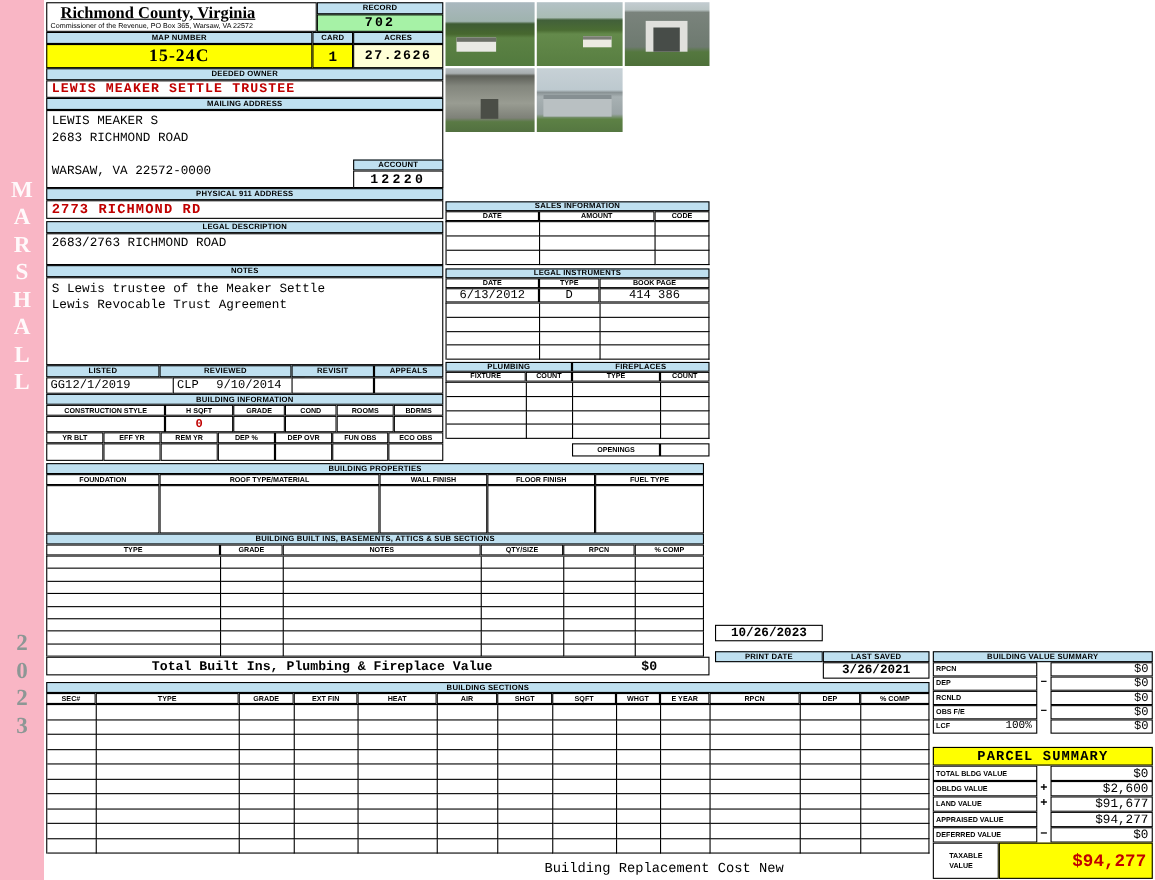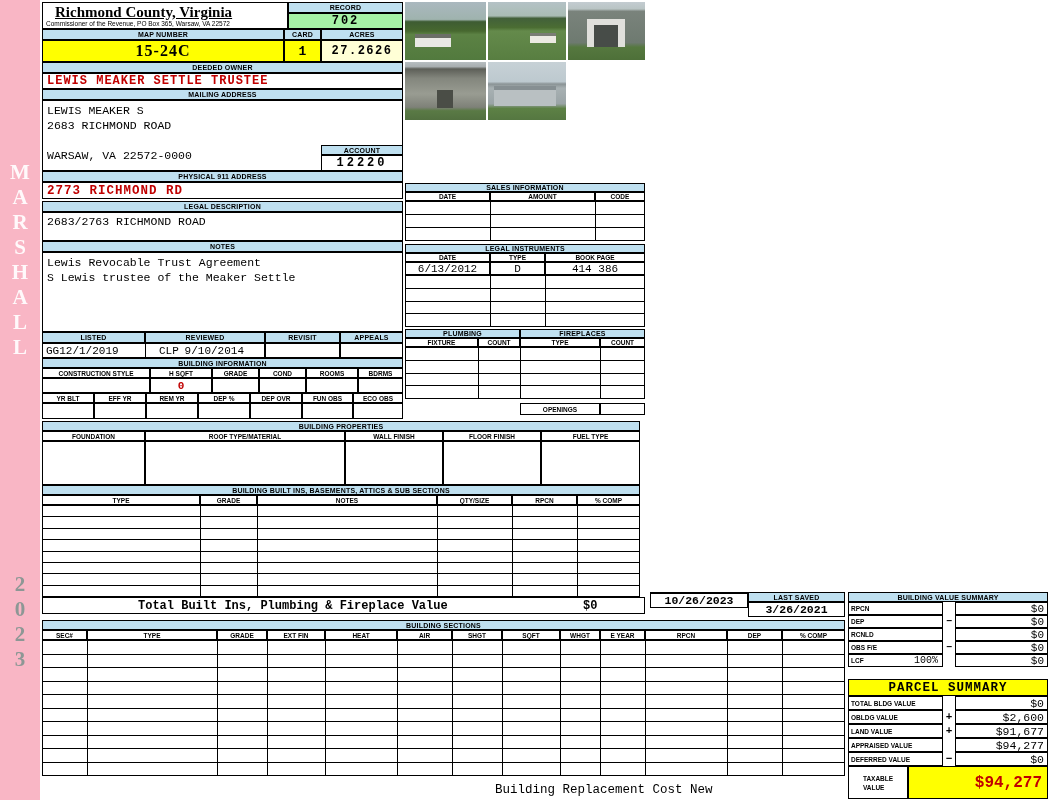--- a/index.html
+++ b/index.html
@@ -55,33 +55,33 @@
 <div class="c mono b flexc" style="left:321px;top:155px;width:82px;height:16px;font-size:12px;letter-spacing:3px">12220</div>
 
 <div class="h" style="left:42px;top:171px;width:361px;height:11px">PHYSICAL 911 ADDRESS</div>
 <div class="c mono b red" style="left:42px;top:182px;width:361px;height:17px;font-size:12.5px;line-height:16px;padding-left:4px;letter-spacing:1px">2773 RICHMOND RD</div>
 
 <div class="h" style="left:42px;top:201px;width:361px;height:11px">LEGAL DESCRIPTION</div>
 <div class="c mono" style="left:42px;top:212px;width:361px;height:29px;font-size:11.5px;line-height:14px;padding:2px 0 0 4px">2683/2763 RICHMOND ROAD</div>
 
 <div class="h" style="left:42px;top:241px;width:361px;height:11px">NOTES</div>
 <div class="c" style="left:42px;top:252px;width:361px;height:80px;padding:2px 0 0 4px">
+  <div class="mono ln">S Lewis trustee of the Meaker Settle</div>
   <div class="mono ln">Lewis Revocable Trust Agreement</div>
-  <div class="mono ln">S Lewis trustee of the Meaker Settle</div>
 </div>
 
 <div class="h" style="left:42px;top:332px;width:103px;height:11px">LISTED</div>
 <div class="h" style="left:145px;top:332px;width:120px;height:11px">REVIEWED</div>
 <div class="h" style="left:265px;top:332px;width:75px;height:11px">REVISIT</div>
 <div class="h" style="left:340px;top:332px;width:63px;height:11px">APPEALS</div>
 <div class="c mono" style="left:42px;top:343px;width:122px;height:15px;display:flex;align-items:center;justify-content:flex-start;padding:0 6px 0 3px;font-size:11px">
   <span>GG</span>
   <span>12/1/2019</span>
 </div>
-<div class="c mono" style="left:145px;top:343px;width:120px;height:15px;display:flex;align-items:center;justify-content:space-between;padding:0 20px 0 13px;font-size:11px">
+<div class="c mono" style="left:157px;top:343px;width:120px;height:15px;display:flex;align-items:center;justify-content:space-between;padding:0 20px 0 3px;font-size:11px">
   <span>CLP</span>
   <span>9/10/2014</span>
 </div>
 <div class="c" style="left:265px;top:343px;width:75px;height:15px"></div>
 <div class="c" style="left:340px;top:343px;width:63px;height:15px"></div>
 
 <div class="h" style="left:42px;top:358px;width:361px;height:10px">BUILDING INFORMATION</div>
 <div class="ch" style="left:42px;top:368px;width:108px;height:10px">CONSTRUCTION STYLE</div>
 <div class="ch" style="left:150px;top:368px;width:62px;height:10px">H SQFT</div>
 <div class="ch" style="left:212px;top:368px;width:47px;height:10px">GRADE</div>
@@ -313,21 +313,21 @@
     <div class="gc" style="flex:1"></div>
   </div>
 </div>
 <div class="c" style="left:42px;top:597px;width:603px;height:17px">
   <span class="mono b" style="position:absolute;left:95px;top:1px;font-size:12px">Total Built Ins, Plumbing &amp; Fireplace Value</span>
   <span class="mono b" style="position:absolute;left:540px;top:1px;font-size:12px">$0</span>
 </div>
 
 <div class="h" style="left:650px;top:592px;width:98px;height:10px">PRINT DATE</div>
 <div class="h" style="left:748px;top:592px;width:97px;height:10px">LAST SAVED</div>
-<div class="c mono b flexc" style="left:650px;top:593px;width:98px;height:15px;font-size:11.5px">10/26/2023</div>
+<div class="c mono b flexc" style="left:650px;top:568px;width:98px;height:15px;font-size:11.5px">10/26/2023</div>
 <div class="c mono b flexc" style="left:748px;top:602px;width:97px;height:15px;font-size:11.5px">3/26/2021</div>
 
 <div class="h" style="left:848px;top:592px;width:200px;height:10px">BUILDING VALUE SUMMARY</div>
 <div class="c" style="left:848px;top:602px;width:95px;height:13px;font-size:6.5px;font-weight:bold;line-height:12px;padding-left:2px">RPCN</div>
 <div class="abs mono b" style="left:943px;top:602px;width:12px;height:13px;font-size:10px;text-align:center;line-height:13px"></div>
 <div class="c mono" style="left:955px;top:602px;width:93px;height:13px;font-size:11px;line-height:12px;text-align:right;padding-right:3px">$0</div>
 <div class="c" style="left:848px;top:615px;width:95px;height:13px;font-size:6.5px;font-weight:bold;line-height:12px;padding-left:2px">DEP</div>
 <div class="abs mono b" style="left:943px;top:615px;width:12px;height:13px;font-size:10px;text-align:center;line-height:13px">−</div>
 <div class="c mono" style="left:955px;top:615px;width:93px;height:13px;font-size:11px;line-height:12px;text-align:right;padding-right:3px">$0</div>
 <div class="c" style="left:848px;top:628px;width:95px;height:13px;font-size:6.5px;font-weight:bold;line-height:12px;padding-left:2px">RCNLD</div>

